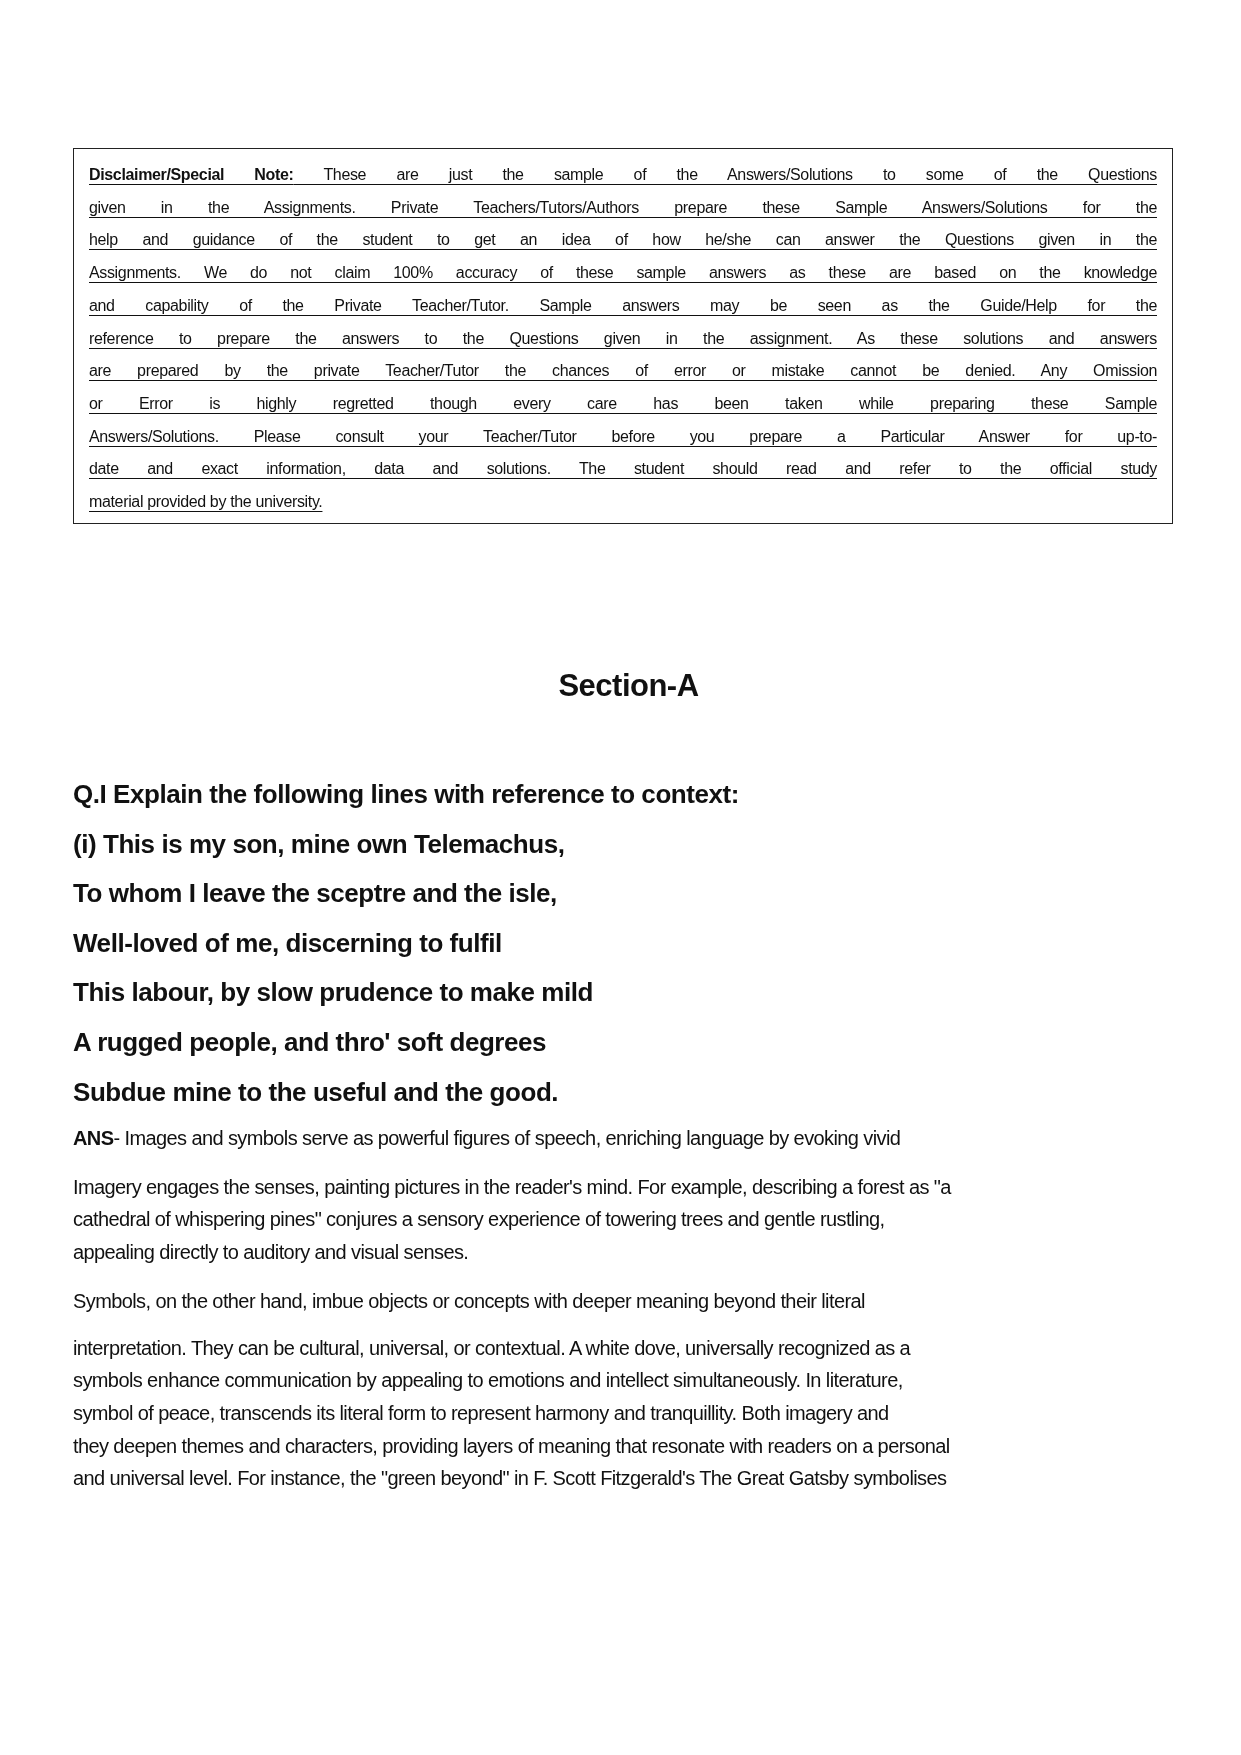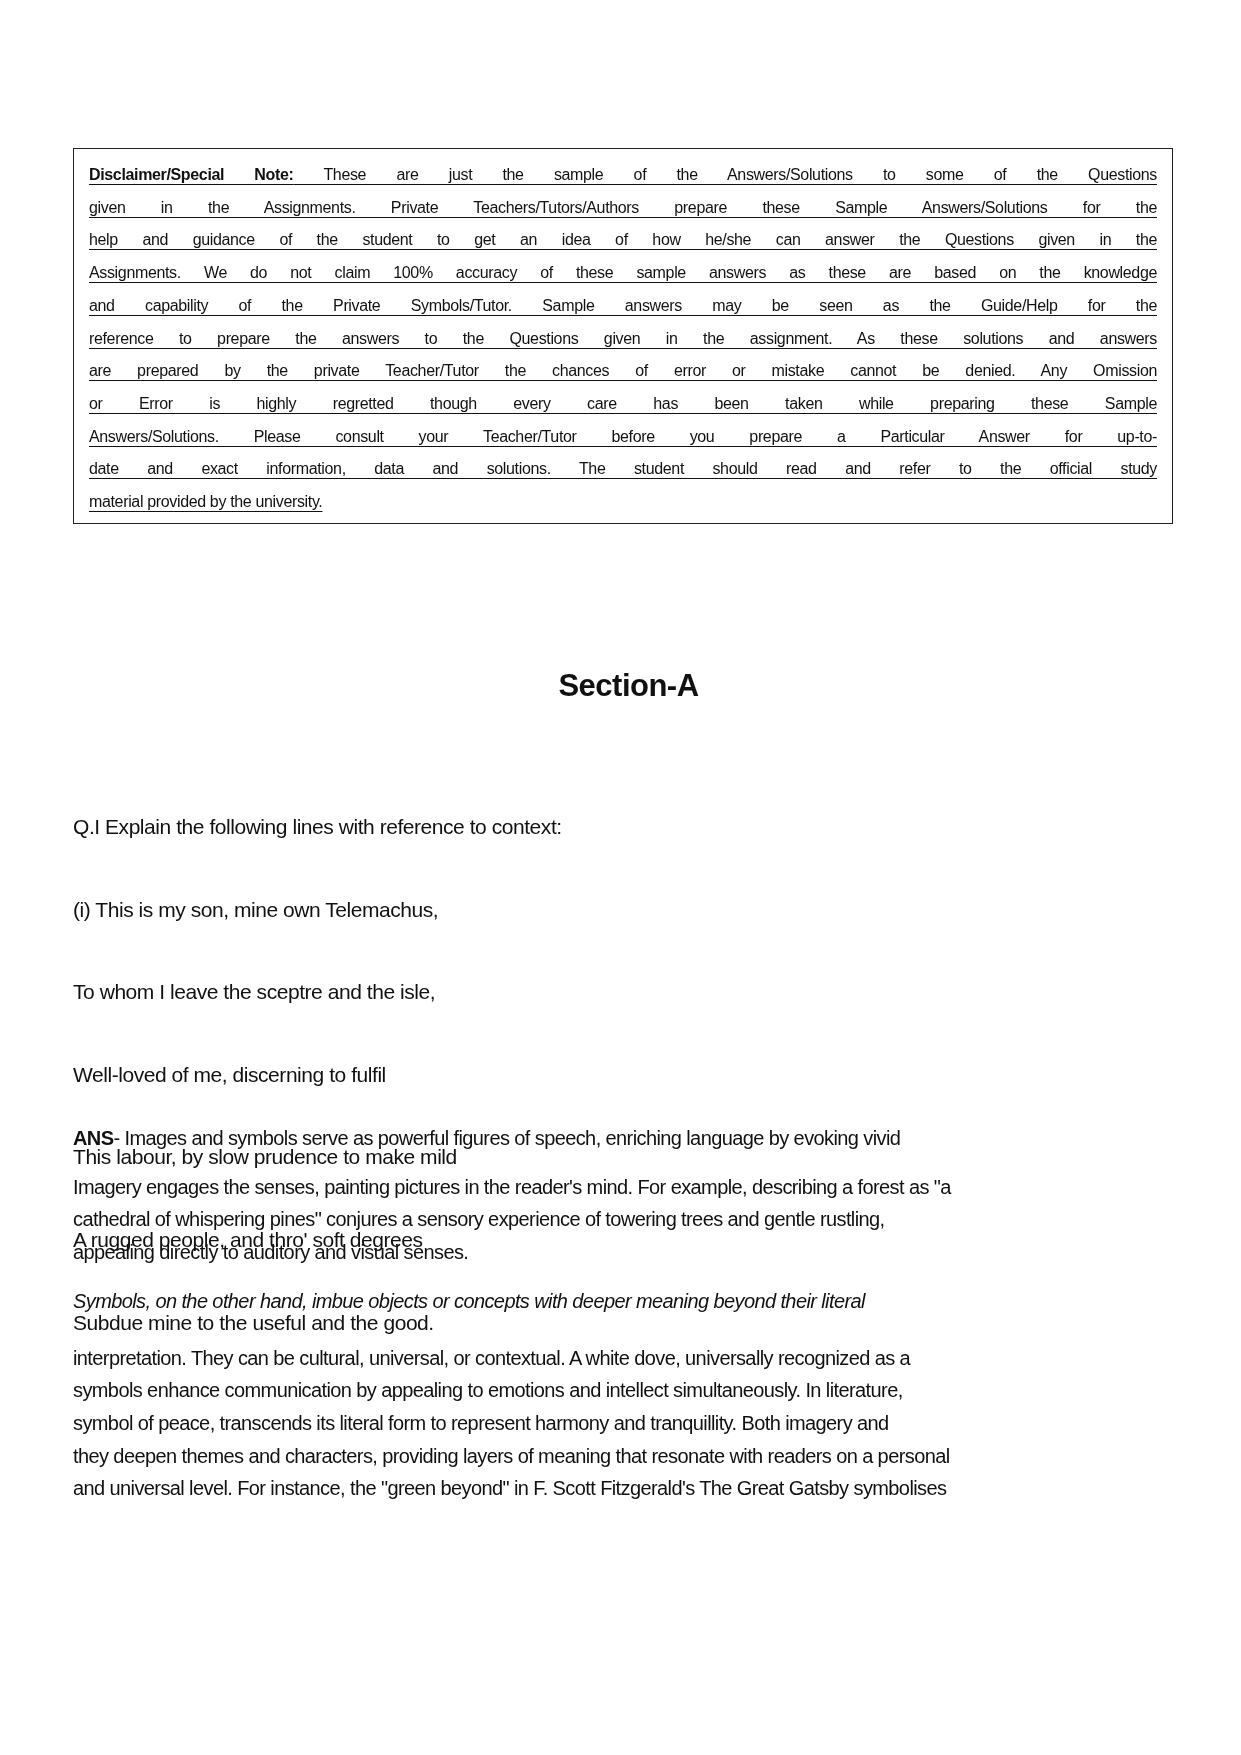--- a/index.html
+++ b/index.html
@@ -21,42 +21,42 @@
     white-space: nowrap; letter-spacing: -0.35px;
   }
   .dline.last { text-align-last: left; }
   .dline b { font-weight: bold; }
   .section-title {
     position: absolute; left: 0; width: 1241px; top: 668px;
     text-align: center; font-size: 31px; font-weight: bold; letter-spacing: -0.5px; margin-left: 8px;
   }
   .q-block { position: absolute; left: 73px; top: 780px; width: 1100px; }
   .q-line {
-    font-weight: normal; font-size: 21px; height: 49.6px; line-height: 28px;
-    letter-spacing: -0.45px; white-space: nowrap; margin-top: 33px;
+    font-weight: bold; font-size: 26px; height: 49.6px; line-height: 28px;
+    letter-spacing: -0.45px; white-space: nowrap;
   }
   .ans-block {
     position: absolute; left: 73px; top: 1122px; width: 1100px;
     font-size: 20px; line-height: 32.7px; letter-spacing: -0.6px;
   }
   .para { margin: 0 0 16px 0; white-space: nowrap; }
   .para .pl { display: block; }
   .para b { font-weight: bold; }
-  .para.tight { margin-bottom: 24px; font-style: italic; }
+  .para.tight { margin-bottom: 14px; }
 </style>
 </head>
 <body>
 
 <div class="disclaimer-box">
   <div class="disclaimer-text">
     <span class="dline"><b>Disclaimer/Special Note:</b><span> These are just the sample of the Answers/Solutions to some of the Questions</span></span>
     <span class="dline">given in the Assignments. Private Teachers/Tutors/Authors prepare these Sample Answers/Solutions for the</span>
     <span class="dline">help and guidance of the student to get an idea of how he/she can answer the Questions given in the</span>
     <span class="dline">Assignments. We do not claim 100% accuracy of these sample answers as these are based on the knowledge</span>
-    <span class="dline">and capability of the Private Symbols/Tutor. Sample answers may be seen as the Guide/Help for the</span>
+    <span class="dline">and capability of the Private Teacher/Tutor. Sample answers may be seen as the Guide/Help for the</span>
     <span class="dline">reference to prepare the answers to the Questions given in the assignment. As these solutions and answers</span>
     <span class="dline">are prepared by the private Teacher/Tutor the chances of error or mistake cannot be denied. Any Omission</span>
     <span class="dline">or Error is highly regretted though every care has been taken while preparing these Sample</span>
     <span class="dline">Answers/Solutions. Please consult your Teacher/Tutor before you prepare a Particular Answer for up-to-</span>
     <span class="dline">date and exact information, data and solutions. The student should read and refer to the official study</span>
     <span class="dline last">material provided by the university.</span>
   </div>
 </div>
 
 <div class="section-title">Section-A</div>

